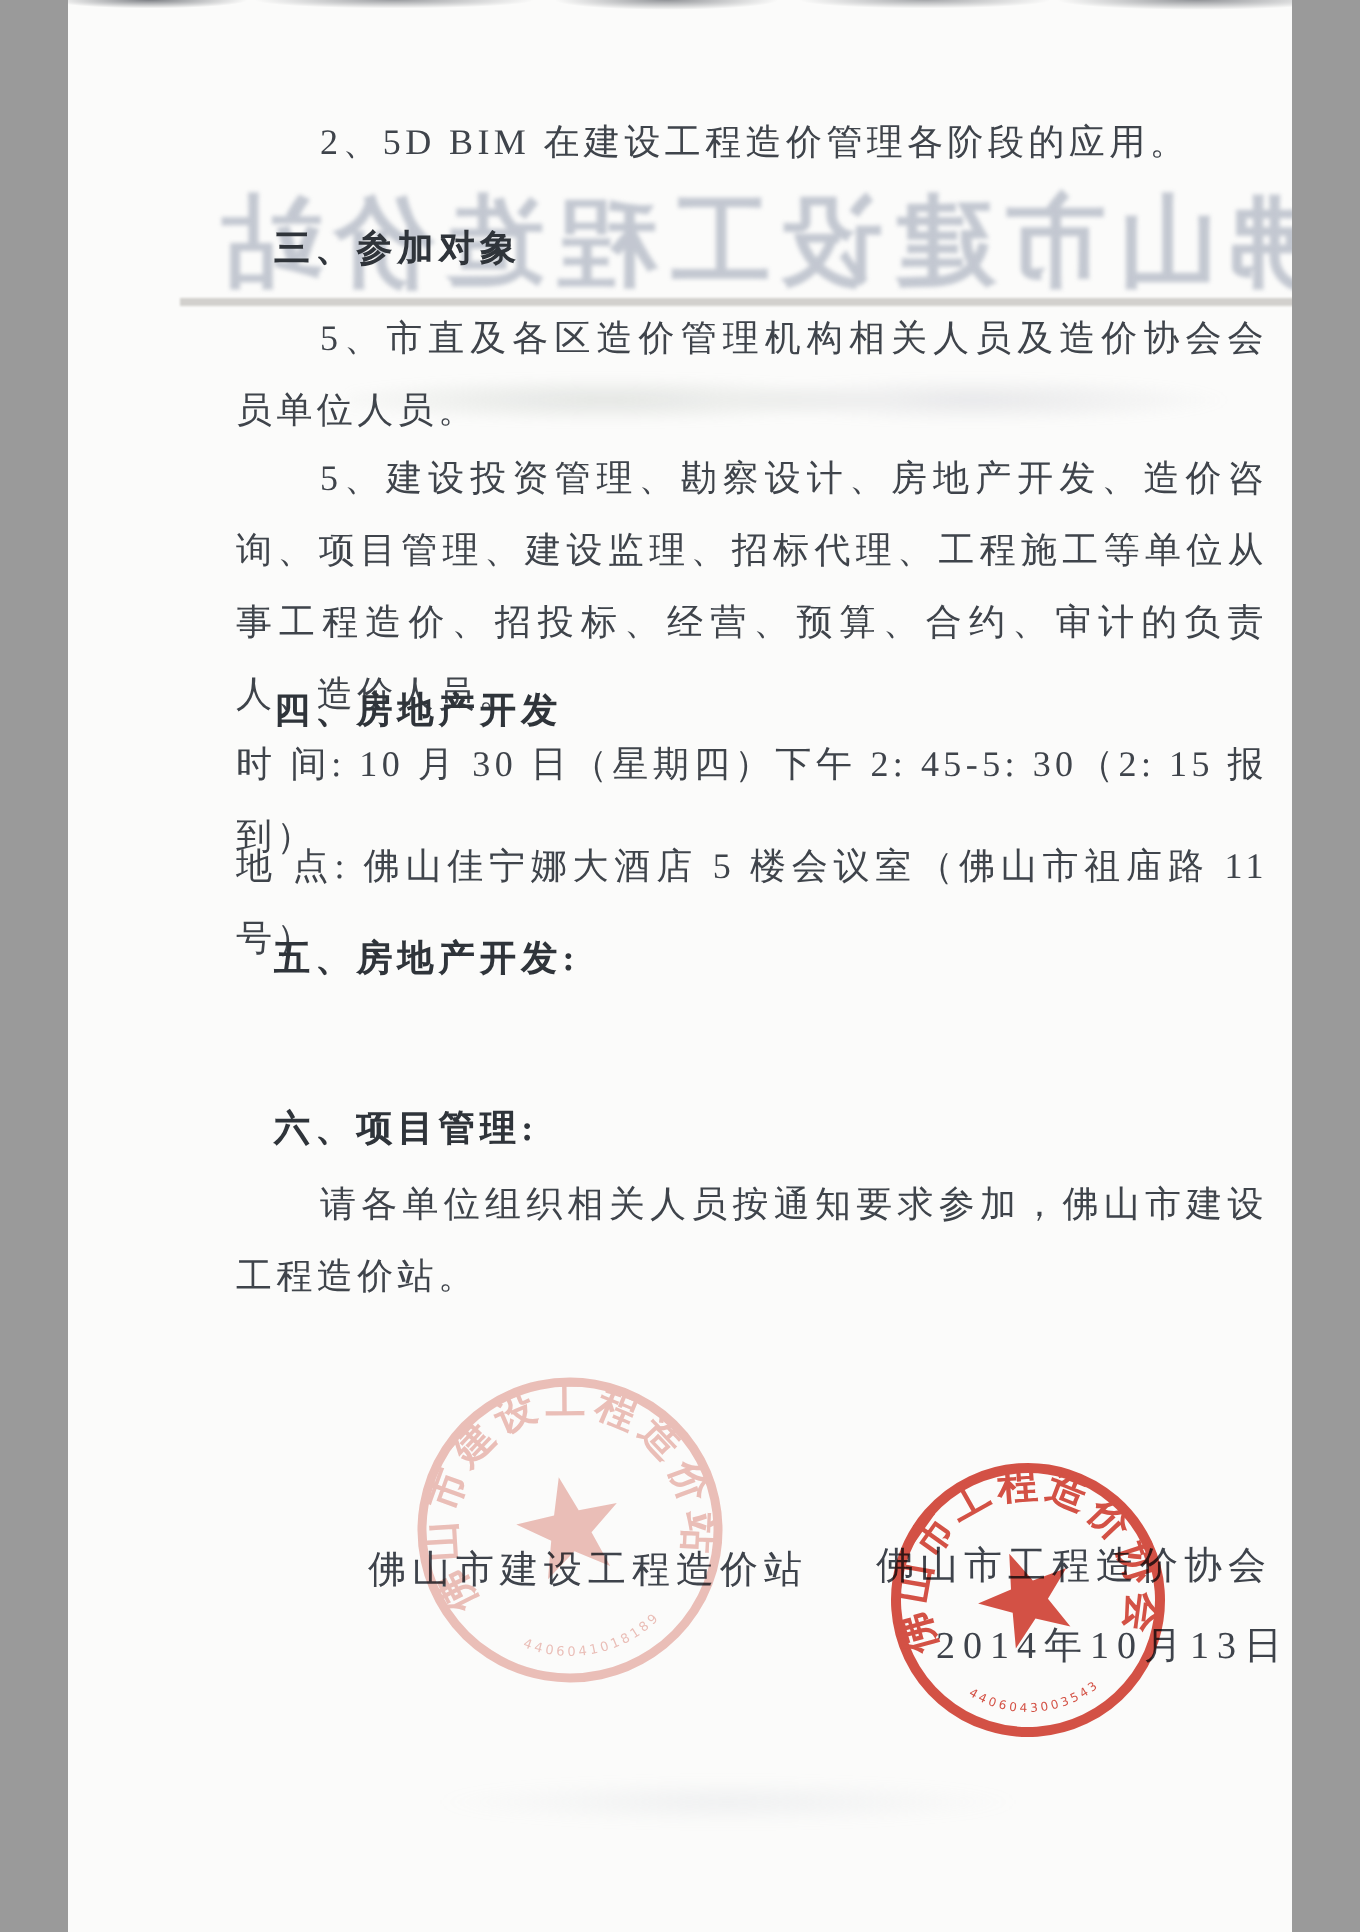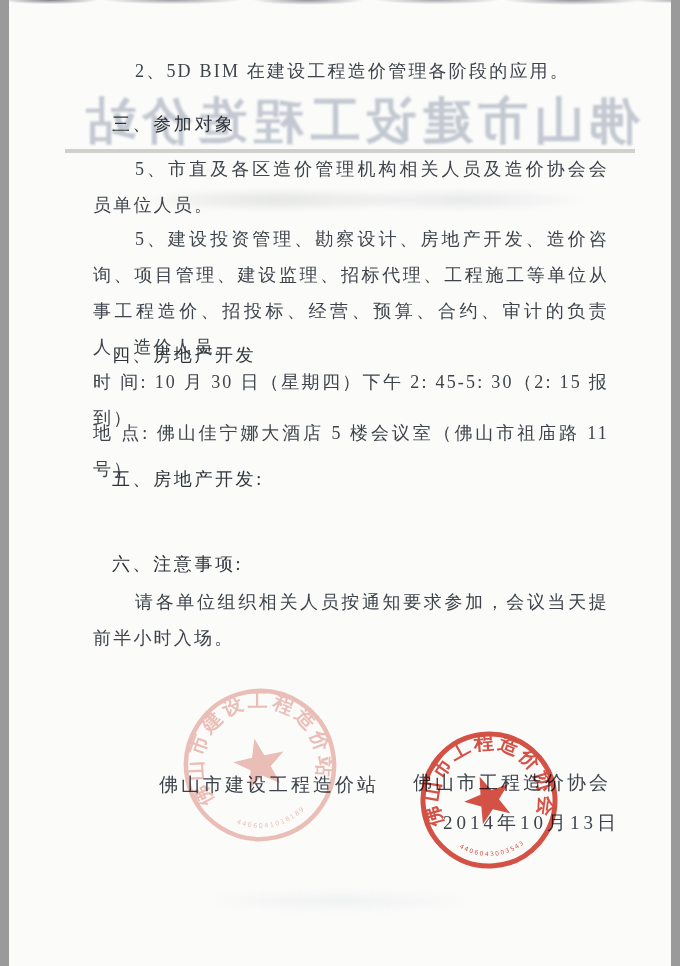--- a/index.html
+++ b/index.html
@@ -1,18 +1,18 @@
 <!DOCTYPE html>
 <html><head>
 <meta charset="utf-8">
 <style>
   html,body{margin:0;padding:0;background:#9a9a9a;}
   .page{
     position:relative;
-    width:662px;height:966px;
+    width:612px;height:966px;
     margin:0 auto;
     background:#fbfbfa;
     overflow:hidden;
     font-family:"Liberation Serif","DejaVu Serif",serif;
   }
   
   .edge-top{
     position:absolute;top:0;left:0;width:680px;height:14px;
     background-image:
       radial-gradient(ellipse 70px 6px at 6% 0%, rgba(58,62,70,.65), transparent 70%),
@@ -45,21 +45,21 @@
     position:absolute;top:888px;left:120px;width:420px;height:26px;
     background:radial-gradient(ellipse 50% 60% at 50% 50%, rgba(190,196,206,.18), transparent 70%);
     filter:blur(3px);
   }
   .para{
     position:absolute;left:84px;width:516px;
     font-size:18px;line-height:36px;letter-spacing:2.2px;
     text-align:justify;color:#3f444b;
   }
   .indent{text-indent:42px;}
-  .heading{font-weight:400;color:#2f343a;letter-spacing:2.6px;text-indent:19px;}
+  .heading{font-weight:700;color:#2f343a;letter-spacing:2.6px;text-indent:19px;}
   .sig{
     position:absolute;font-size:19px;letter-spacing:3px;color:#3e434b;white-space:nowrap;
   }
   .stamp{
     position:absolute;mix-blend-mode:multiply;
   }
   .stamp-left{left:166px;top:680px;opacity:.5;transform:rotate(-12deg);}
   .stamp-right{left:400px;top:720px;opacity:.88;transform:rotate(-4deg);}
   .seal-text{font-family:"Liberation Serif","DejaVu Serif",serif;font-weight:700;}
   .seal-serial{font-family:"DejaVu Sans","Liberation Sans",sans-serif;}
@@ -77,22 +77,22 @@
   <div class="bleed-smudge2"></div>
 
   <div class="para indent" style="top:53px">2、5D BIM 在建设工程造价管理各阶段的应用。</div>
   <div class="para heading" style="top:106px">三、参加对象</div>
   <div class="para indent" style="top:151px">5、市直及各区造价管理机构相关人员及造价协会会员单位人员。</div>
   <div class="para indent" style="top:221px">5、建设投资管理、勘察设计、房地产开发、造价咨询、项目管理、建设监理、招标代理、工程施工等单位从事工程造价、招投标、经营、预算、合约、审计的负责人、造价人员。</div>
   <div class="para heading" style="top:337px">四、房地产开发</div>
   <div class="para" style="top:364px">时 间: 10 月 30 日（星期四）下午 2: 45-5: 30（2: 15 报到）</div>
   <div class="para" style="top:415px">地 点: 佛山佳宁娜大酒店 5 楼会议室（佛山市祖庙路 11 号）</div>
   <div class="para heading" style="top:461px">五、房地产开发:</div>
-  <div class="para heading" style="top:546px">六、注意事项:</div>
-  <div class="para indent" style="top:584px">请各单位组织相关人员按通知要求参加，会议当天提前半小时入场。</div>
+  <div class="para heading" style="top:546px">六、项目管理:</div>
+  <div class="para indent" style="top:584px">请各单位组织相关人员按通知要求参加，佛山市建设工程造价站。</div>
 
   <div class="sig" style="left:150px;top:772px;">佛山市建设工程造价站</div>
   <div class="sig" style="left:404px;top:770px;">佛山市工程造价协会</div>
   <div class="sig" style="left:434px;top:810px;letter-spacing:4px;">2014年10月13日</div>
 
   <svg class="stamp stamp-left" width="170" height="170" viewBox="0 0 170 170">
     <circle cx="85" cy="85" r="74" fill="none" stroke-width="4.5" stroke="#dd8478"></circle>
     <path id="arcLT" d="M 32.4,109.5 A 58,58 0 1 1 137.6,109.5" fill="none"></path>
     <text class="seal-text" font-size="20" letter-spacing="3.5" fill="#dd8478">
       <textPath href="#arcLT" startOffset="50%" text-anchor="middle">佛山市建设工程造价站</textPath>

